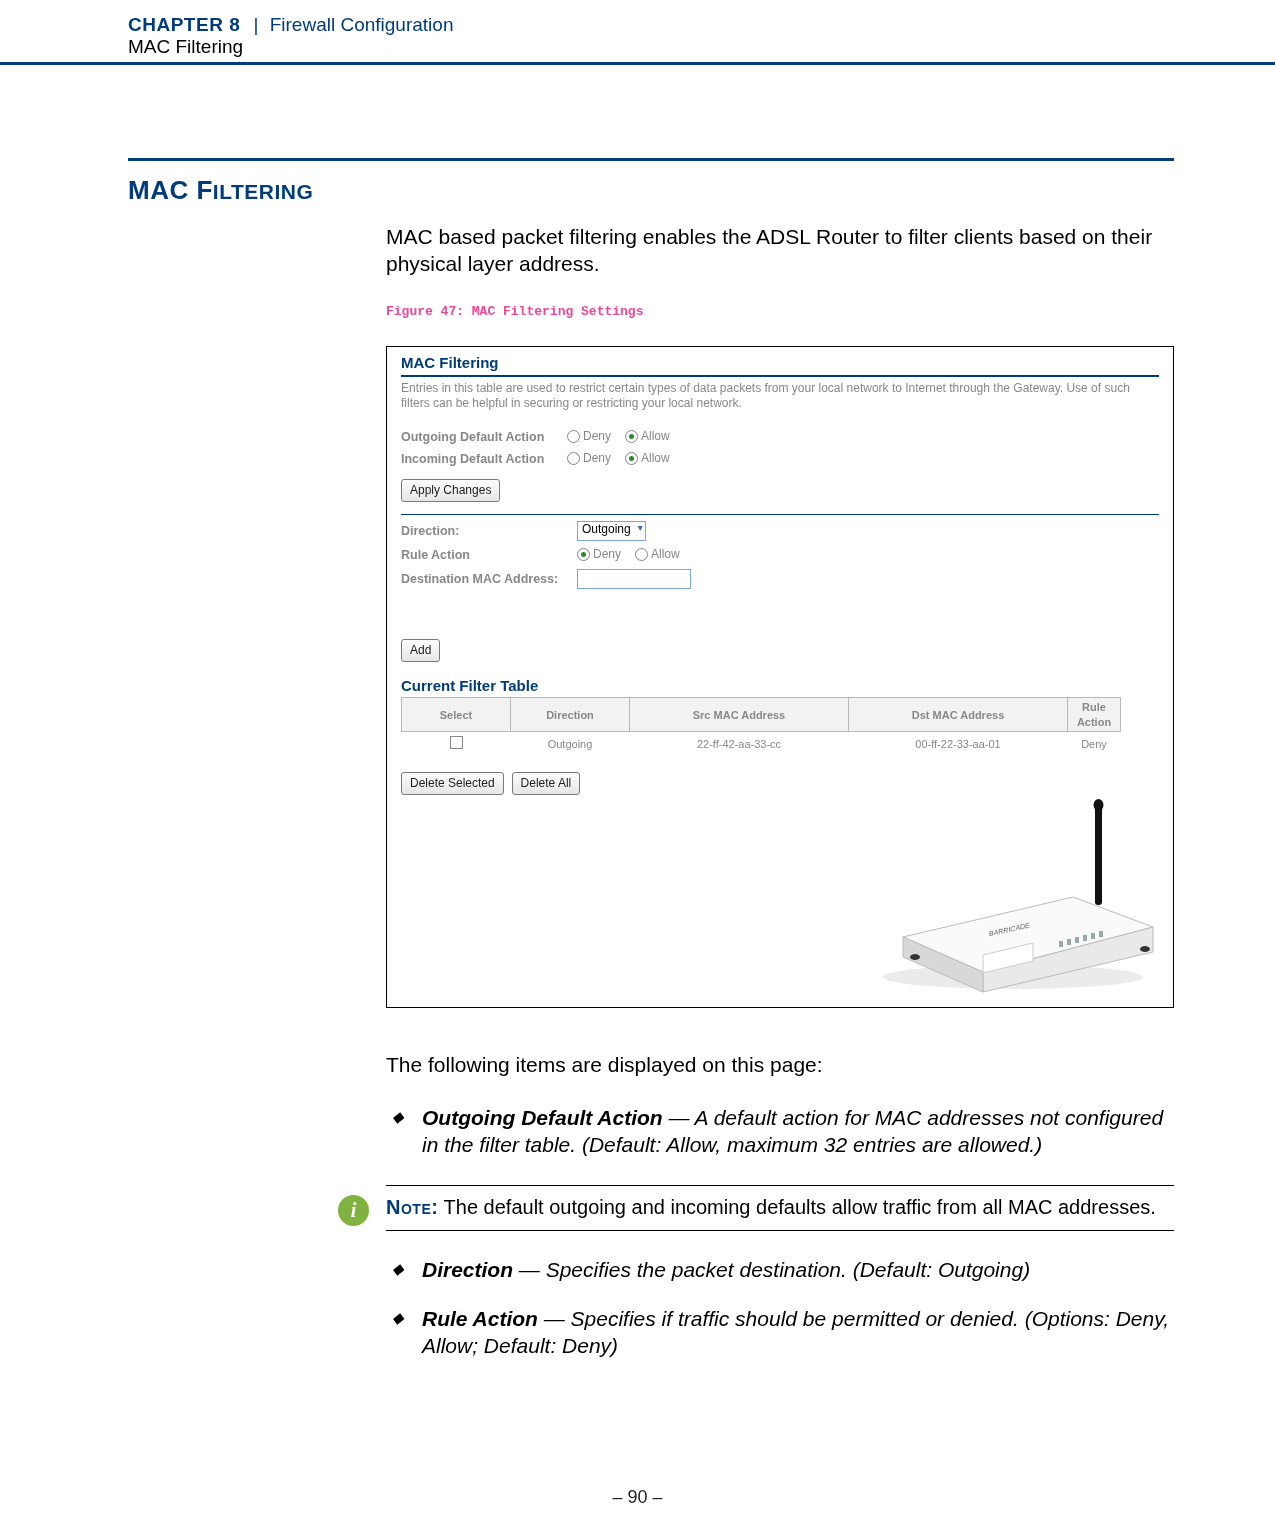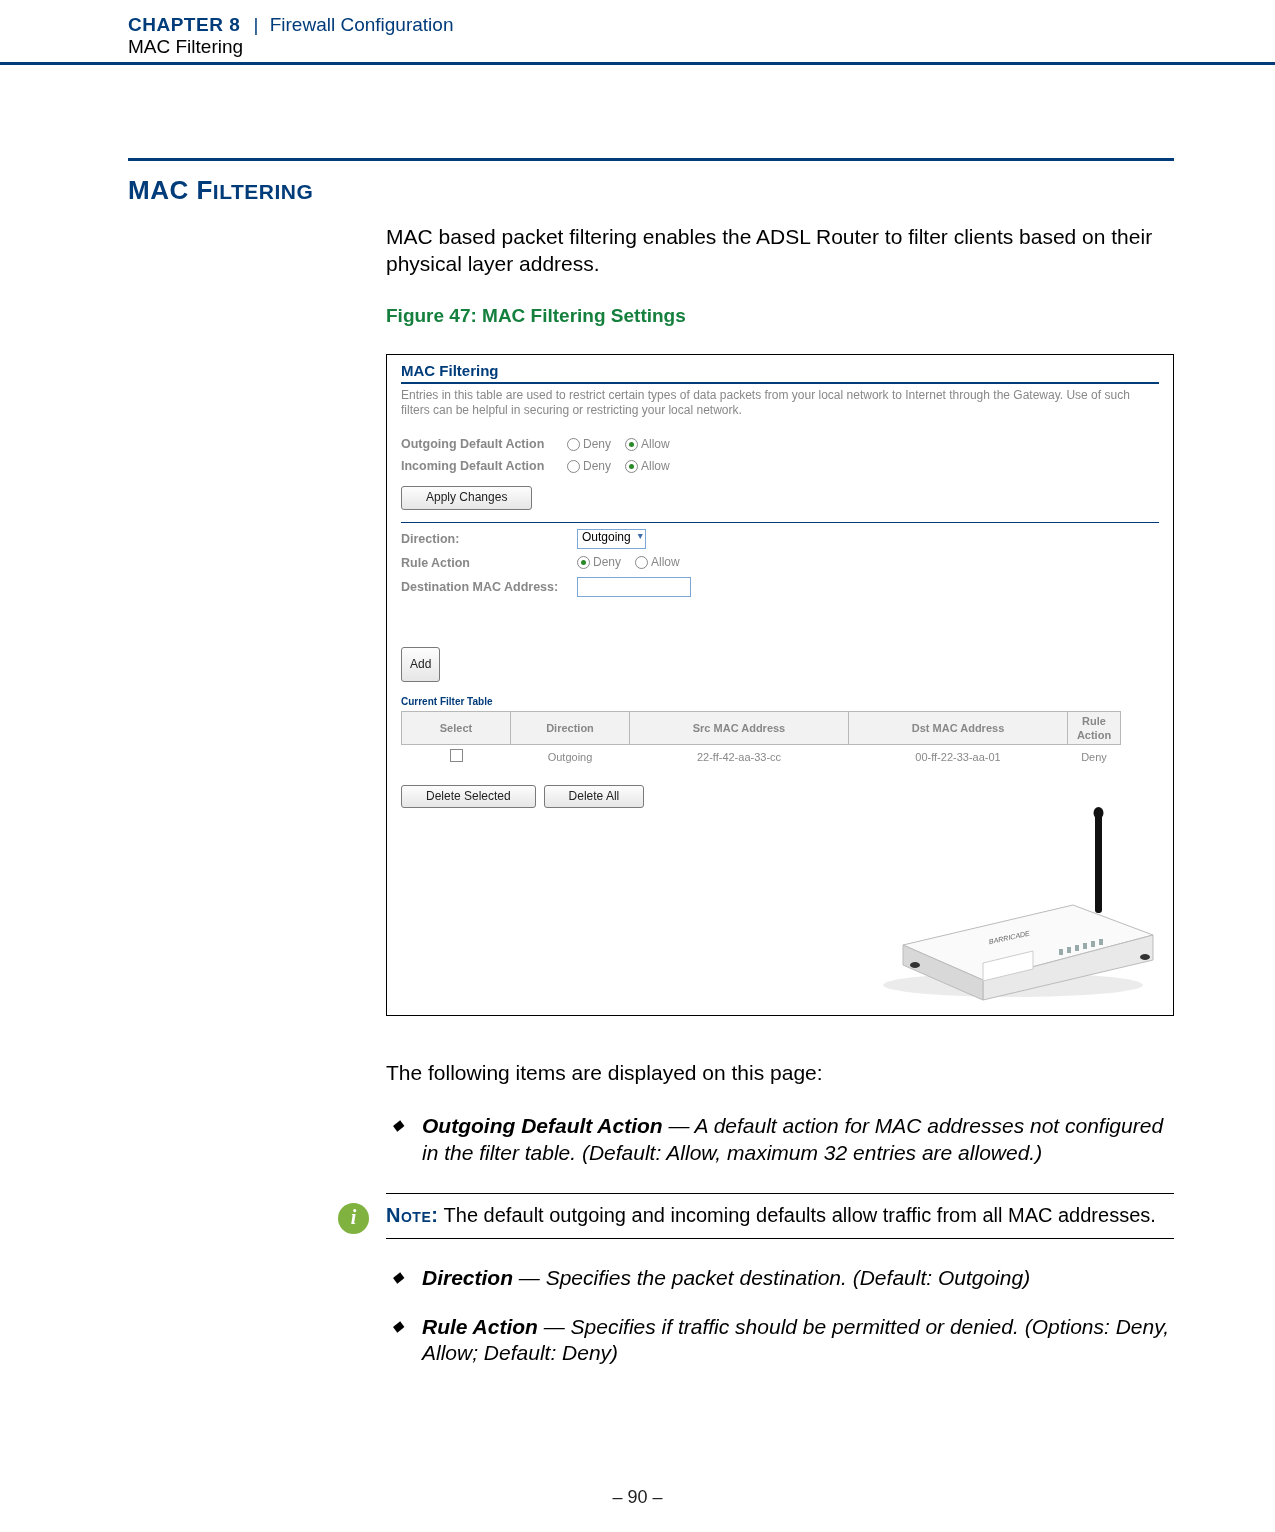--- a/index.html
+++ b/index.html
@@ -83,23 +83,24 @@
     left: 386px;
     top: 216px;
     width: 788px;
     font-size: 21px;
     line-height: 1.28;
     color: #000;
   }
   .body p { margin: 8px 0 26px 0; }
   .fig-caption {
     font-weight: bold;
-    color: #15803d;
-    font-size: 19px;
+    color: #ec4899;
+    font-size: 13px;
     margin: 0 0 10px 0;
+    font-family: Liberation Mono, monospace;
   }
   
   .shot {
     width: 788px;
     height: 662px;
     border: 1px solid #000;
     background: #fff;
     font-family: Arial, Helvetica, sans-serif;
     position: relative;
     box-sizing: border-box;
@@ -158,21 +159,21 @@
     content: "";
     width: 5px; height: 5px;
     background: #2a8a2a;
     border-radius: 50%;
   }
   .ui-btn {
     display: inline-block;
     border: 1px solid #7a7a7a;
     background: linear-gradient(#fdfdfd, #e6e6e6);
     font-size: 12px;
-    padding: 3px 24px;
+    padding: 3px 8px;
     border-radius: 3px;
     color: #222;
     margin: 6px 2px 0 0;
   }
   .ui-select {
     border: 1px solid #7aa7d8;
     font-size: 12px;
     padding: 0 14px 0 4px;
     height: 18px;
     background: #fff;
@@ -219,21 +220,21 @@
   }
   .tbl .chk {
     width: 11px; height: 11px;
     border: 1px solid #888;
     display: inline-block;
     background: #fff;
   }
   .subhead {
     color: #003b7a;
     font-weight: bold;
-    font-size: 10px;
+    font-size: 15px;
     margin-top: 14px;
   }
   
   .router {
     position: absolute;
     right: 10px;
     bottom: 10px;
     width: 300px;
     height: 210px;
   }
@@ -381,21 +382,21 @@
             <span class="radio">
                 <span class="dot"></span> 
                 <span>Allow</span>
               </span>
           </div>
           <div class="row">
             <div class="row-label">Destination MAC Address:</div>
             <span class="ui-input"></span>
           </div>
         </div>
-        <span class="ui-btn" style="padding:9px 8px;margin-top:44px;">Add</span>
+        <span class="ui-btn" style="padding:3px 8px;margin-top:44px;">Add</span>
 
         <div class="subhead">Current Filter Table</div>
         <table class="tbl">
           <tbody>
               <tr>
             <th style="width:100px">Select</th>
             <th style="width:110px">Direction</th>
             <th style="width:210px">Src MAC Address</th>
             <th style="width:210px">Dst MAC Address</th>
             <th>Rule Action</th>

